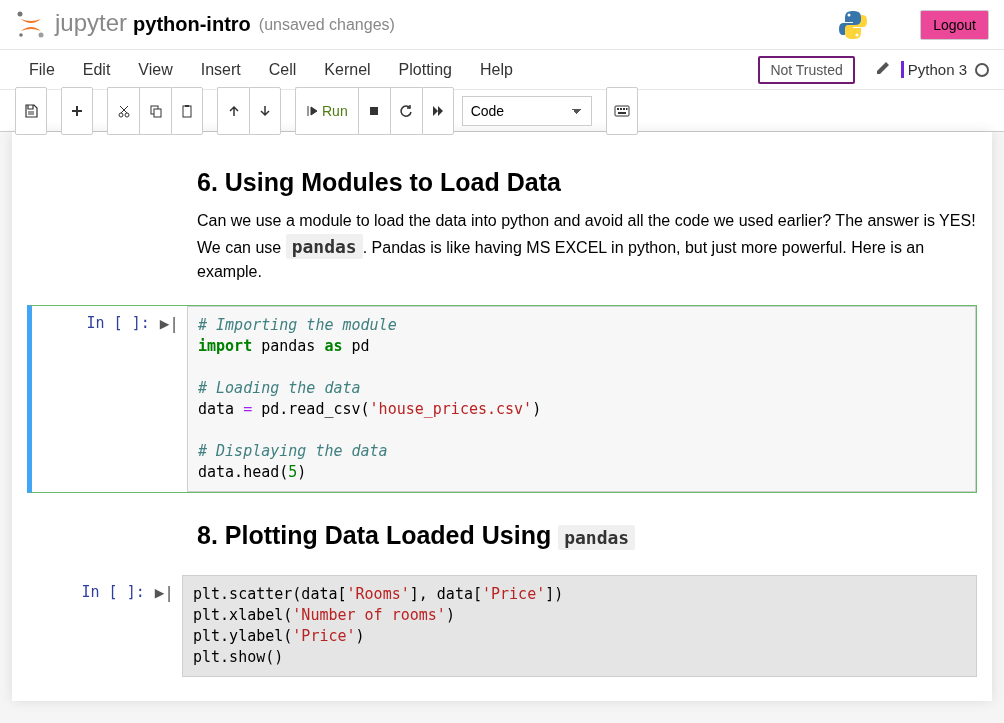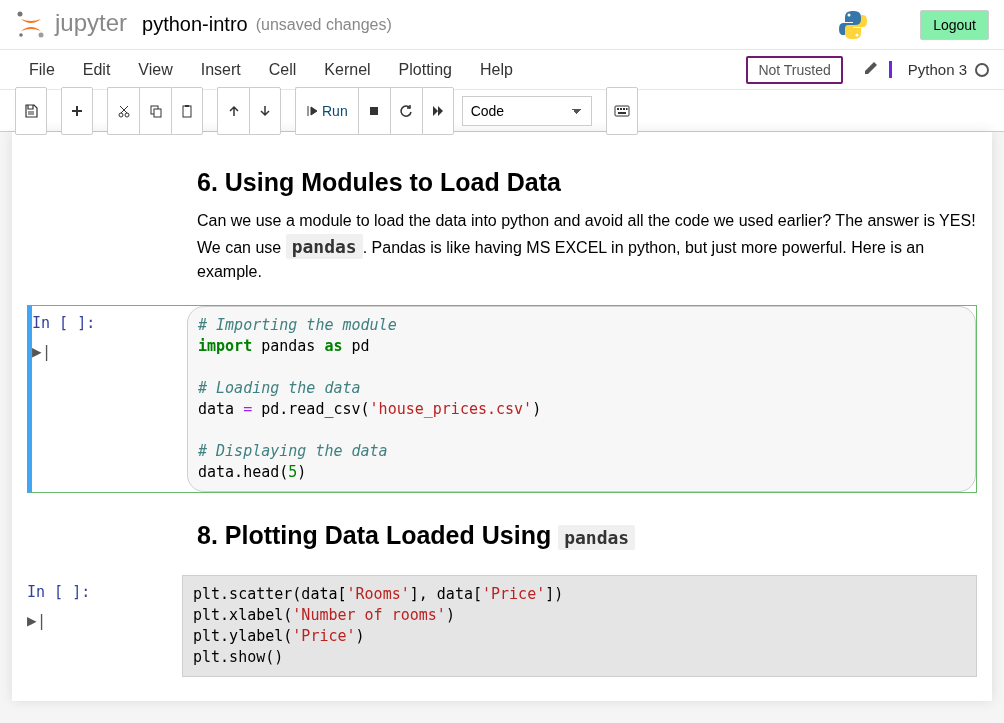--- a/index.html
+++ b/index.html
@@ -2,54 +2,54 @@
 <html><head>
 <meta charset="utf-8">
 <style>
 * { box-sizing: border-box; margin: 0; padding: 0; }
 body { font-family: "Helvetica Neue", Helvetica, Arial, sans-serif; font-size: 14px; color: #000; background: #fff; }
 
 .header { display: flex; align-items: center; padding: 5px 15px; border-bottom: 1px solid #e7e7e7; height: 50px; }
 .logo { display: flex; align-items: flex-start; }
 .logo-icon { width: 32px; height: 32px; margin-right: 8px; }
 .logo-text { font-size: 24px; color: #888; font-weight: 400; }
-.notebook-name { font-size: 20px; font-weight: 400; margin-left: 15px; color: #000; }
+.notebook-name { font-size: 20px; font-weight: 700; margin-left: 6px; color: #000; }
 .save-status { font-size: 16px; color: #888; margin-left: 8px; }
 .spacer { flex: 1; }
 .python-logo { width: 32px; height: 32px; margin-right: 15px; }
-.logout-btn { padding: 6px 12px; border: 1px solid #ccc; background: #86efac; border-radius: 2px; font-size: 14px; cursor: pointer; margin-left: 36px; }
+.logout-btn { padding: 6px 12px; border: 1px solid #ccc; background: #ec4899; border-radius: 2px; font-size: 14px; cursor: pointer; margin-left: 36px; }
 
 .menubar { display: flex; align-items: center; padding: 0 15px; height: 40px; border-bottom: 1px solid #e7e7e7; font-size: 16px; }
 .menu-item { padding: 8px 14px; cursor: pointer; color: #333; }
 .menu-spacer { flex: 1; }
 .trust-badge { padding: 4px 10px; border: 2px solid #701a75; border-radius: 2px; font-size: 14px; color: #555; cursor: pointer; margin-right: 10px; }
 .edit-icon { margin: 0 10px; cursor: pointer; color: #555; }
-.kernel-name { padding-left: 16px; border-left: 3px solid #6d28d9; color: #333; font-size: 15px; display: flex; align-items: center; }
+.kernel-name { padding-left: 4px; border-left: 3px solid #6d28d9; color: #333; font-size: 15px; display: flex; align-items: center; }
 .kernel-indicator { width: 14px; height: 14px; border: 2px solid #555; border-radius: 50%; margin-left: 8px; }
 
 .toolbar { display: flex; align-items: center; padding: 5px 15px; height: 42px; border-bottom: 1px solid #ccc; gap: 4px; }
-.tb-btn { width: 32px; height: 48px; border: 1px solid #ccc; background: #fff; border-radius: 2px; cursor: pointer; display: flex; align-items: center; justify-content: center; font-size: 14px; color: #0c4a6e; }
+.tb-btn { width: 32px; height: 48px; border: 1px solid #ccc; background: #fff; border-radius: 2px; cursor: pointer; display: flex; align-items: center; justify-content: center; font-size: 14px; color: #4d7c0f; }
 .tb-group { display: flex; gap: 0; }
 .tb-group .tb-btn { border-radius: 0; border-right-width: 0; }
 .tb-group .tb-btn:first-child { border-top-left-radius: 2px; border-bottom-left-radius: 2px; }
 .tb-group .tb-btn:last-child { border-top-right-radius: 2px; border-bottom-right-radius: 2px; border-right-width: 1px; }
 .tb-run { width: auto; padding: 0 10px; gap: 4px; }
 .cell-type-select { height: 30px; border: 1px solid #ccc; padding: 0 24px 0 8px; background: #fff; font-size: 14px; margin-left: 4px; appearance: none; position: relative; background-image: linear-gradient(45deg, transparent 50%, #555 50%), linear-gradient(135deg, #555 50%, transparent 50%); background-position: calc(100% - 14px) 12px, calc(100% - 9px) 12px; background-size: 5px 5px, 5px 5px; background-repeat: no-repeat; min-width: 130px; }
 .gap { width: 6px; }
 
 .notebook-container { background: #f5f5f5; padding: 0; min-height: calc(100vh - 132px); }
 .notebook { background: #fff; margin: 0 auto; max-width: 980px; box-shadow: 0 0 12px rgba(0,0,0,0.1); padding: 8px 0 20px 0; }
 
 .cell { display: flex; margin: 4px 15px; }
 .cell.selected { border: 1px solid #66bb6a; border-left: 5px solid #42a5f5; }
 .cell.selected .prompt-area { }
-.prompt-area { width: 155px; flex-shrink: 0; text-align: right; padding: 8px 8px 0 0; font-family: "DejaVu Sans Mono", monospace; font-size: 15px; color: #303f9f; display: flex; justify-content: flex-start; align-items: flex-start; gap: 10px; flex-direction: column; }
+.prompt-area { width: 155px; flex-shrink: 0; text-align: right; padding: 8px 8px 0 0; font-family: "DejaVu Sans Mono", monospace; font-size: 15px; color: #303f9f; display: flex; justify-content: flex-end; align-items: flex-start; gap: 10px; }
 .prompt-area .collapse-icon { color: #555; cursor: pointer; font-size: 16px; }
 .input-area { flex: 1; border: 1px solid #cfcfcf; background: #e5e5e5; padding: 8px 10px; font-family: "DejaVu Sans Mono", monospace; font-size: 15px; line-height: 1.4; white-space: pre; overflow-x: auto; }
-.cell.selected .input-area { background: #f7f7f7; border-radius: 17px; }
+.cell.selected .input-area { background: #f7f7f7; }
 
 .md-cell { padding: 5px 0 5px 170px; margin: 8px 15px; }
 .md-cell h3 { font-size: 25px; font-weight: 700; margin: 15px 0 12px 0; }
 .md-cell p { font-size: 16px; line-height: 1.5; margin: 8px 0; color: #000; }
 code.inline { background: #f0f0f0; padding: 2px 6px; font-family: "DejaVu Sans Mono", monospace; font-size: 18px; font-weight: 700; border-radius: 2px; color: #333; }
 
 .tok-comment { color: #408080; font-style: italic; }
 .tok-keyword { color: #008000; font-weight: 700; }
 .tok-string { color: #ba2121; }
 .tok-operator { color: #a020f0; }

